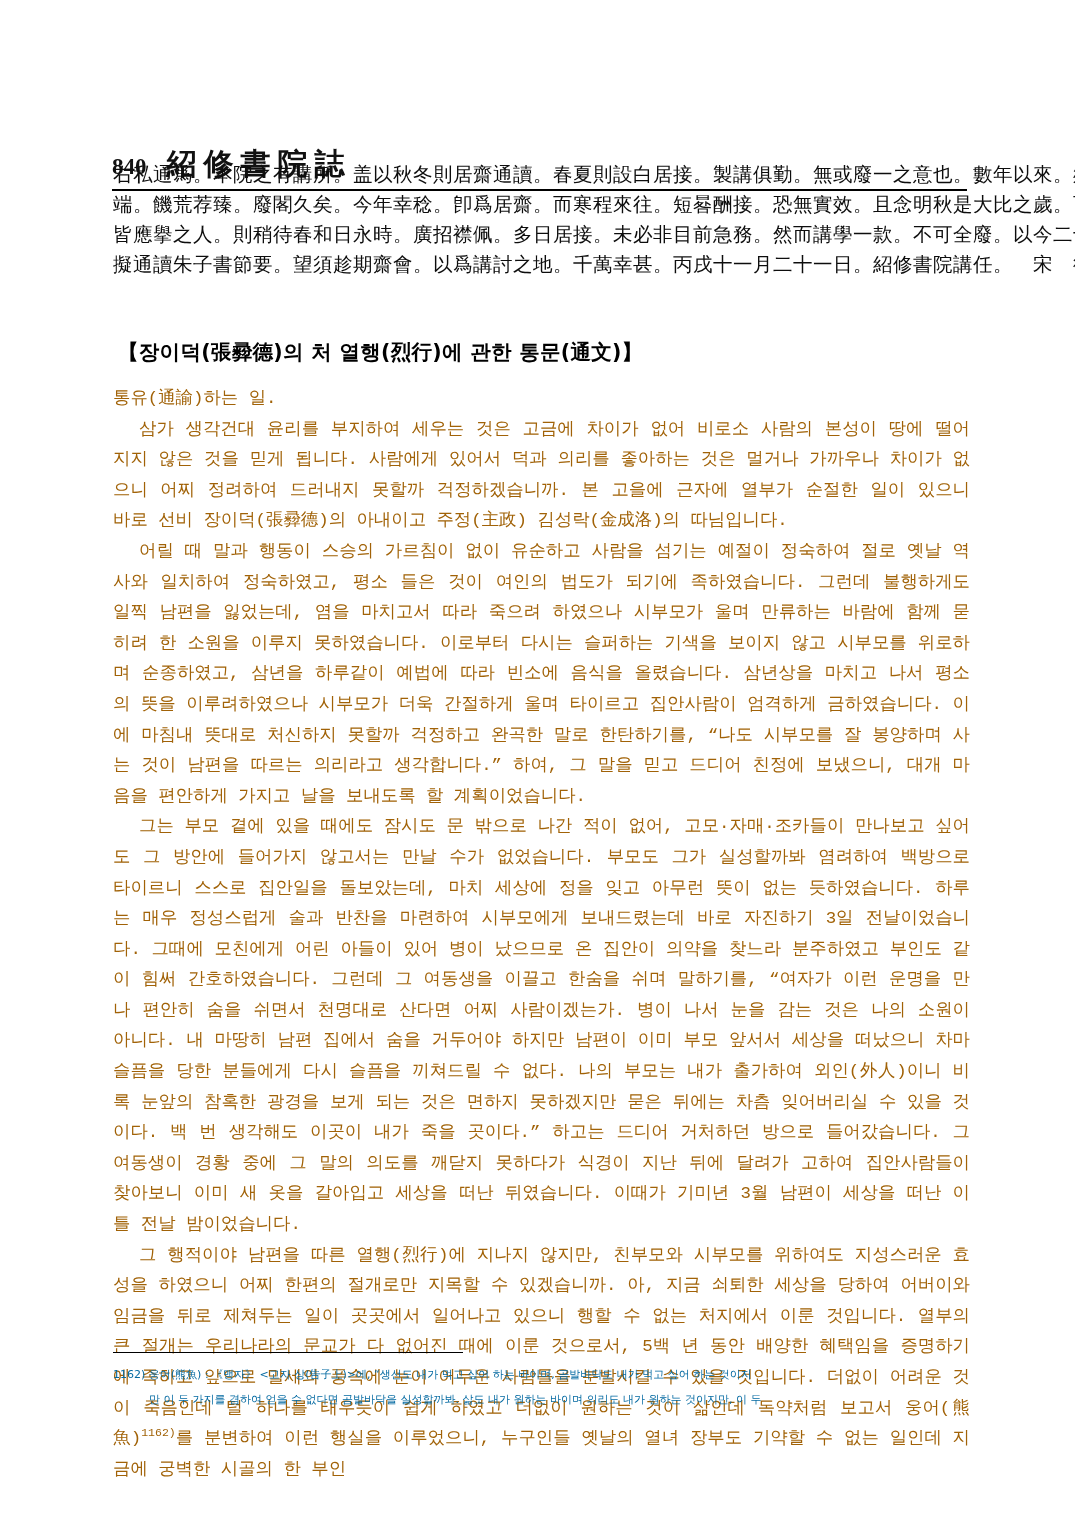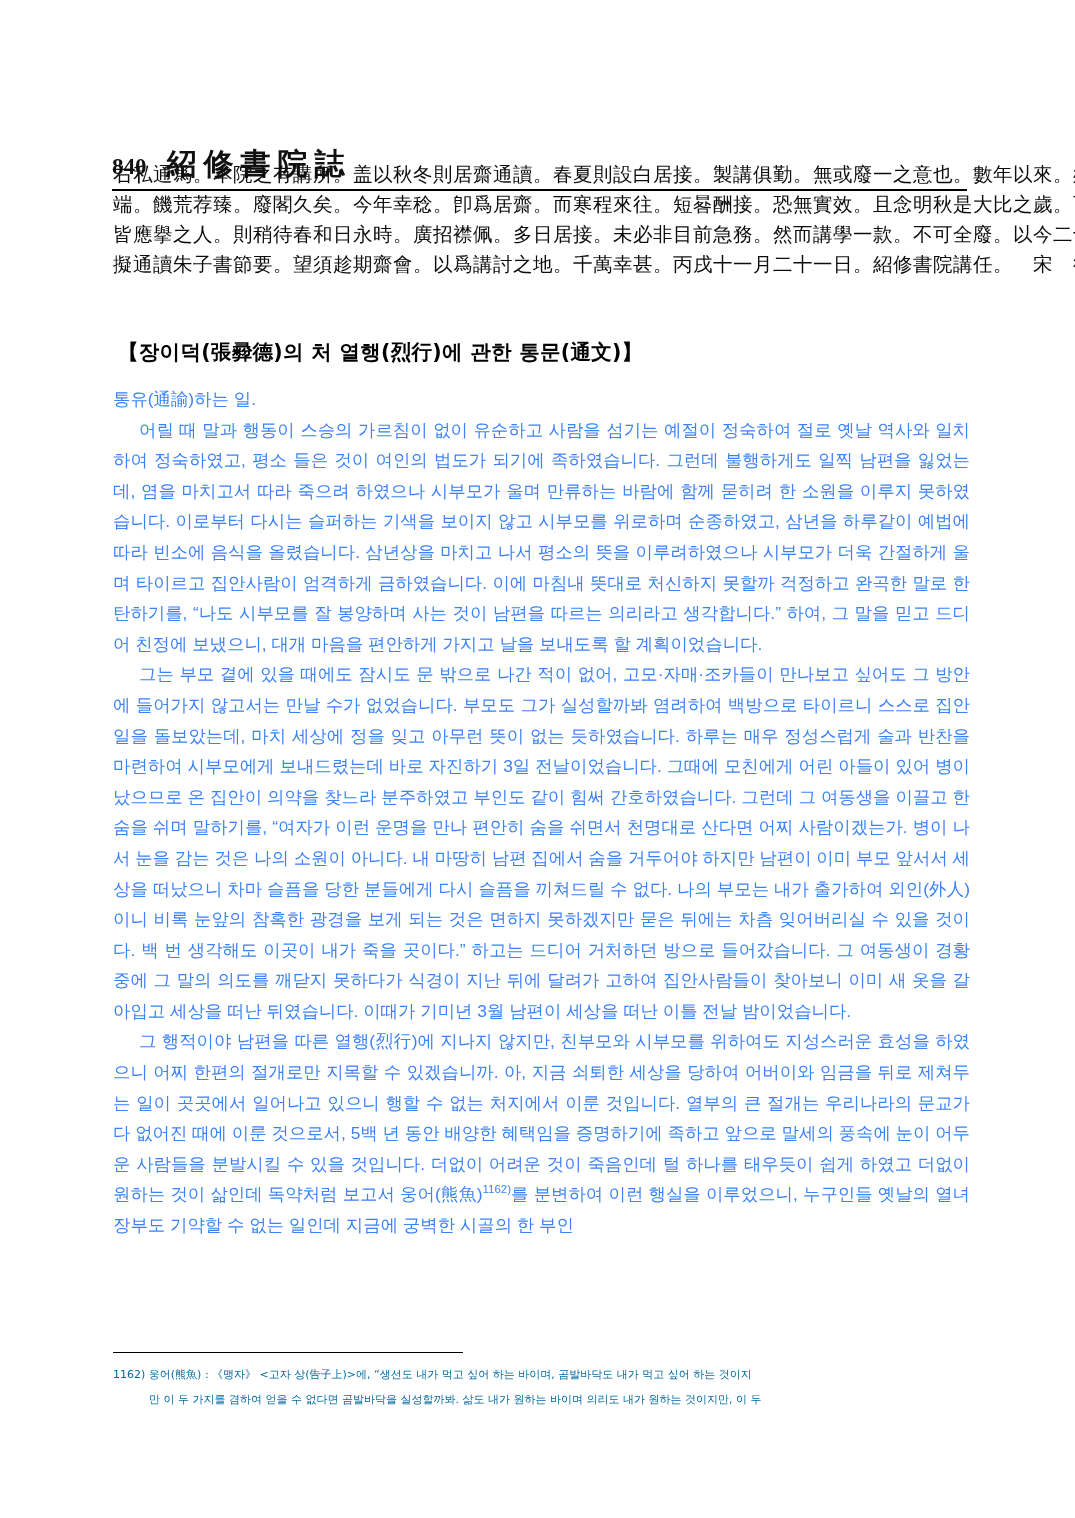--- a/index.html
+++ b/index.html
@@ -72,26 +72,26 @@
     font-size: 20.5px;
     letter-spacing: 0.3px;
     color: #000;
   }
   
   .body-text {
     position: absolute;
     left: 113px;
     top: 384px;
     width: 857px;
-    font-family: Liberation Sans, sans-serif;
+    font-family: Liberation Mono, monospace;
     font-size: 17.4px;
     line-height: 30.6px;
     text-align: justify;
     text-justify: inter-character;
-    color: #3b82f6;
+    color: #a16207;
   }
   .body-text p {
     margin: 0;
     text-indent: 26px;
   }
   .body-text p.noindent { text-indent: 0; }
   .sup {
     font-size: 11.5px;
     vertical-align: super;
     line-height: 0;
@@ -133,20 +133,21 @@
     <div>右私通爲。本院之有講所。盖以秋冬則居齋通讀。春夏則設白居接。製講俱勤。無或廢一之意也。數年以來。鄕事多</div>
     <div>端。饑荒荐臻。廢閣久矣。今年幸稔。卽爲居齋。而寒程來往。短晷酬接。恐無實效。且念明秋是大比之歲。而多士</div>
     <div>皆應擧之人。則稍待春和日永時。廣招襟佩。多日居接。未必非目前急務。然而講學一款。不可全廢。以今二十日將</div>
     <div>擬通讀朱子書節要。望須趁期齋會。以爲講討之地。千萬幸甚。丙戌十一月二十一日。紹修書院講任。　宋　徐。</div>
   </div>
 
   <div class="section-heading">【장이덕(張彛德)의 처 열행(烈行)에 관한 통문(通文)】</div>
 
   <div class="body-text">
     <p class="noindent">통유(通諭)하는 일.</p>
+    <p>삼가 생각건대 윤리를 부지하여 세우는 것은 고금에 차이가 없어 비로소 사람의 본성이 땅에 떨어지지 않은 것을 믿게 됩니다. 사람에게 있어서 덕과 의리를 좋아하는 것은 멀거나 가까우나 차이가 없으니 어찌 정려하여 드러내지 못할까 걱정하겠습니까. 본 고을에 근자에 열부가 순절한 일이 있으니 바로 선비 장이덕(張彛德)의 아내이고 주정(主政) 김성락(金成洛)의 따님입니다.</p>
     <p>어릴 때 말과 행동이 스승의 가르침이 없이 유순하고 사람을 섬기는 예절이 정숙하여 절로 옛날 역사와 일치하여 정숙하였고, 평소 들은 것이 여인의 법도가 되기에 족하였습니다. 그런데 불행하게도 일찍 남편을 잃었는데, 염을 마치고서 따라 죽으려 하였으나 시부모가 울며 만류하는 바람에 함께 묻히려 한 소원을 이루지 못하였습니다. 이로부터 다시는 슬퍼하는 기색을 보이지 않고 시부모를 위로하며 순종하였고, 삼년을 하루같이 예법에 따라 빈소에 음식을 올렸습니다. 삼년상을 마치고 나서 평소의 뜻을 이루려하였으나 시부모가 더욱 간절하게 울며 타이르고 집안사람이 엄격하게 금하였습니다. 이에 마침내 뜻대로 처신하지 못할까 걱정하고 완곡한 말로 한탄하기를, “나도 시부모를 잘 봉양하며 사는 것이 남편을 따르는 의리라고 생각합니다.” 하여, 그 말을 믿고 드디어 친정에 보냈으니, 대개 마음을 편안하게 가지고 날을 보내도록 할 계획이었습니다.</p>
     <p>그는 부모 곁에 있을 때에도 잠시도 문 밖으로 나간 적이 없어, 고모·자매·조카들이 만나보고 싶어도 그 방안에 들어가지 않고서는 만날 수가 없었습니다. 부모도 그가 실성할까봐 염려하여 백방으로 타이르니 스스로 집안일을 돌보았는데, 마치 세상에 정을 잊고 아무런 뜻이 없는 듯하였습니다. 하루는 매우 정성스럽게 술과 반찬을 마련하여 시부모에게 보내드렸는데 바로 자진하기 3일 전날이었습니다. 그때에 모친에게 어린 아들이 있어 병이 났으므로 온 집안이 의약을 찾느라 분주하였고 부인도 같이 힘써 간호하였습니다. 그런데 그 여동생을 이끌고 한숨을 쉬며 말하기를, “여자가 이런 운명을 만나 편안히 숨을 쉬면서 천명대로 산다면 어찌 사람이겠는가. 병이 나서 눈을 감는 것은 나의 소원이 아니다. 내 마땅히 남편 집에서 숨을 거두어야 하지만 남편이 이미 부모 앞서서 세상을 떠났으니 차마 슬픔을 당한 분들에게 다시 슬픔을 끼쳐드릴 수 없다. 나의 부모는 내가 출가하여 외인(外人)이니 비록 눈앞의 참혹한 광경을 보게 되는 것은 면하지 못하겠지만 묻은 뒤에는 차츰 잊어버리실 수 있을 것이다. 백 번 생각해도 이곳이 내가 죽을 곳이다.” 하고는 드디어 거처하던 방으로 들어갔습니다. 그 여동생이 경황 중에 그 말의 의도를 깨닫지 못하다가 식경이 지난 뒤에 달려가 고하여 집안사람들이 찾아보니 이미 새 옷을 갈아입고 세상을 떠난 뒤였습니다. 이때가 기미년 3월 남편이 세상을 떠난 이틀 전날 밤이었습니다.</p>
     <p>그 행적이야 남편을 따른 열행(烈行)에 지나지 않지만, 친부모와 시부모를 위하여도 지성스러운 효성을 하였으니 어찌 한편의 절개로만 지목할 수 있겠습니까. 아, 지금 쇠퇴한 세상을 당하여 어버이와 임금을 뒤로 제쳐두는 일이 곳곳에서 일어나고 있으니 행할 수 없는 처지에서 이룬 것입니다. 열부의 큰 절개는 우리나라의 문교가 다 없어진 때에 이룬 것으로서, 5백 년 동안 배양한 혜택임을 증명하기에 족하고 앞으로 말세의 풍속에 눈이 어두운 사람들을 분발시킬 수 있을 것입니다. 더없이 어려운 것이 죽음인데 털 하나를 태우듯이 쉽게 하였고 더없이 원하는 것이 삶인데 독약처럼 보고서 웅어(熊魚)<span class="sup">1162)</span>를 분변하여 이런 행실을 이루었으니, 누구인들 옛날의 열녀 장부도 기약할 수 없는 일인데 지금에 궁벽한 시골의 한 부인</p>
   </div>
 
   <div class="footnote-rule"></div>
 
   <div class="footnote">
     <span class="fn-num">1162)</span>
     <span class="fn-body">웅어(熊魚) : 《맹자》 &lt;고자 상(告子上)&gt;에, “생선도 내가 먹고 싶어 하는 바이며, 곰발바닥도 내가 먹고 싶어 하는 것이지</span>

